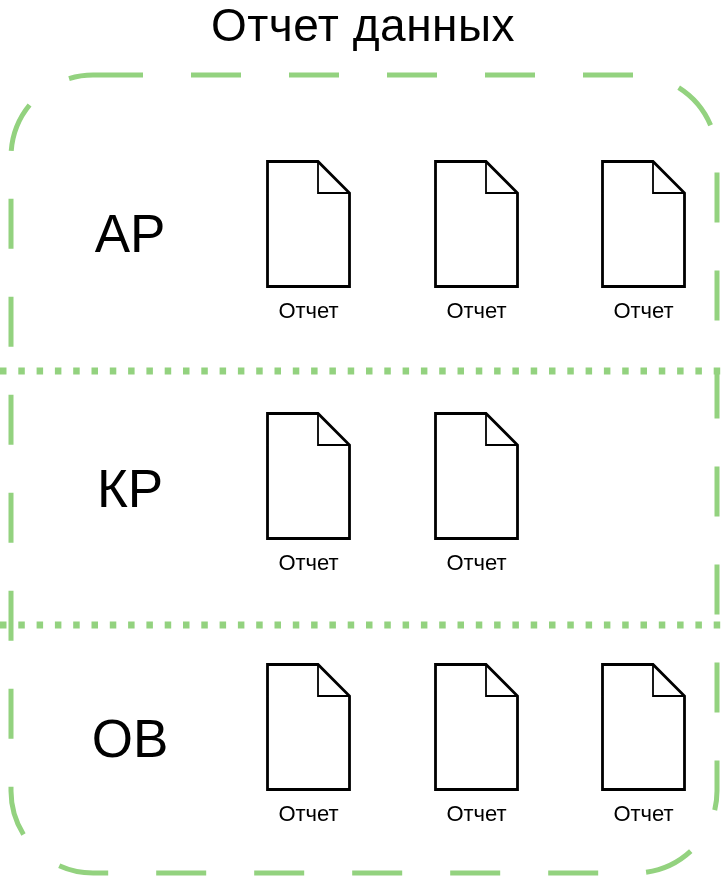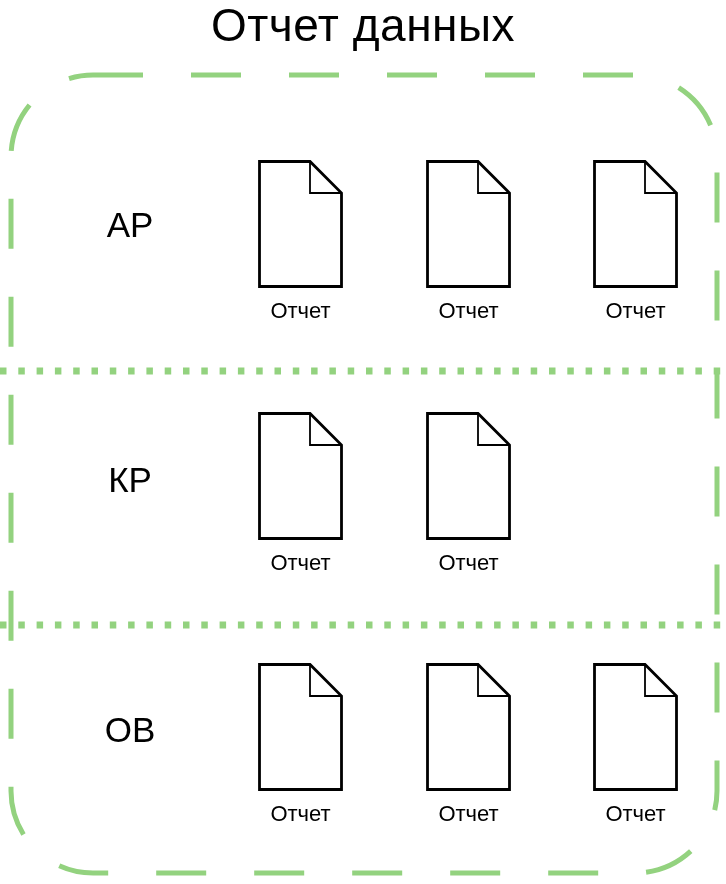--- a/index.html
+++ b/index.html
@@ -26,31 +26,32 @@
   .frame {
     position: absolute;
     top: 0;
     left: 0;
   }
   .row-label {
     position: absolute;
     left: 60px;
     width: 140px;
     text-align: center;
-    font-size: 35px;
+    font-size: 53px;
     line-height: 1;
     white-space: nowrap;
   }
   .row-label.r1 { top: 207px; }
   .row-label.r2 { top: 462px; }
   .row-label.r3 { top: 712px; }
   .doc {
     position: absolute;
     width: 85px;
     height: 170px;
+    margin-left: 8px;
   }
   .doc svg { display: block; }
   .doc-label {
     position: absolute;
     top: 139px;
     left: -25px;
     right: -25px;
     text-align: center;
     font-size: 22px;
     line-height: 1.1;

